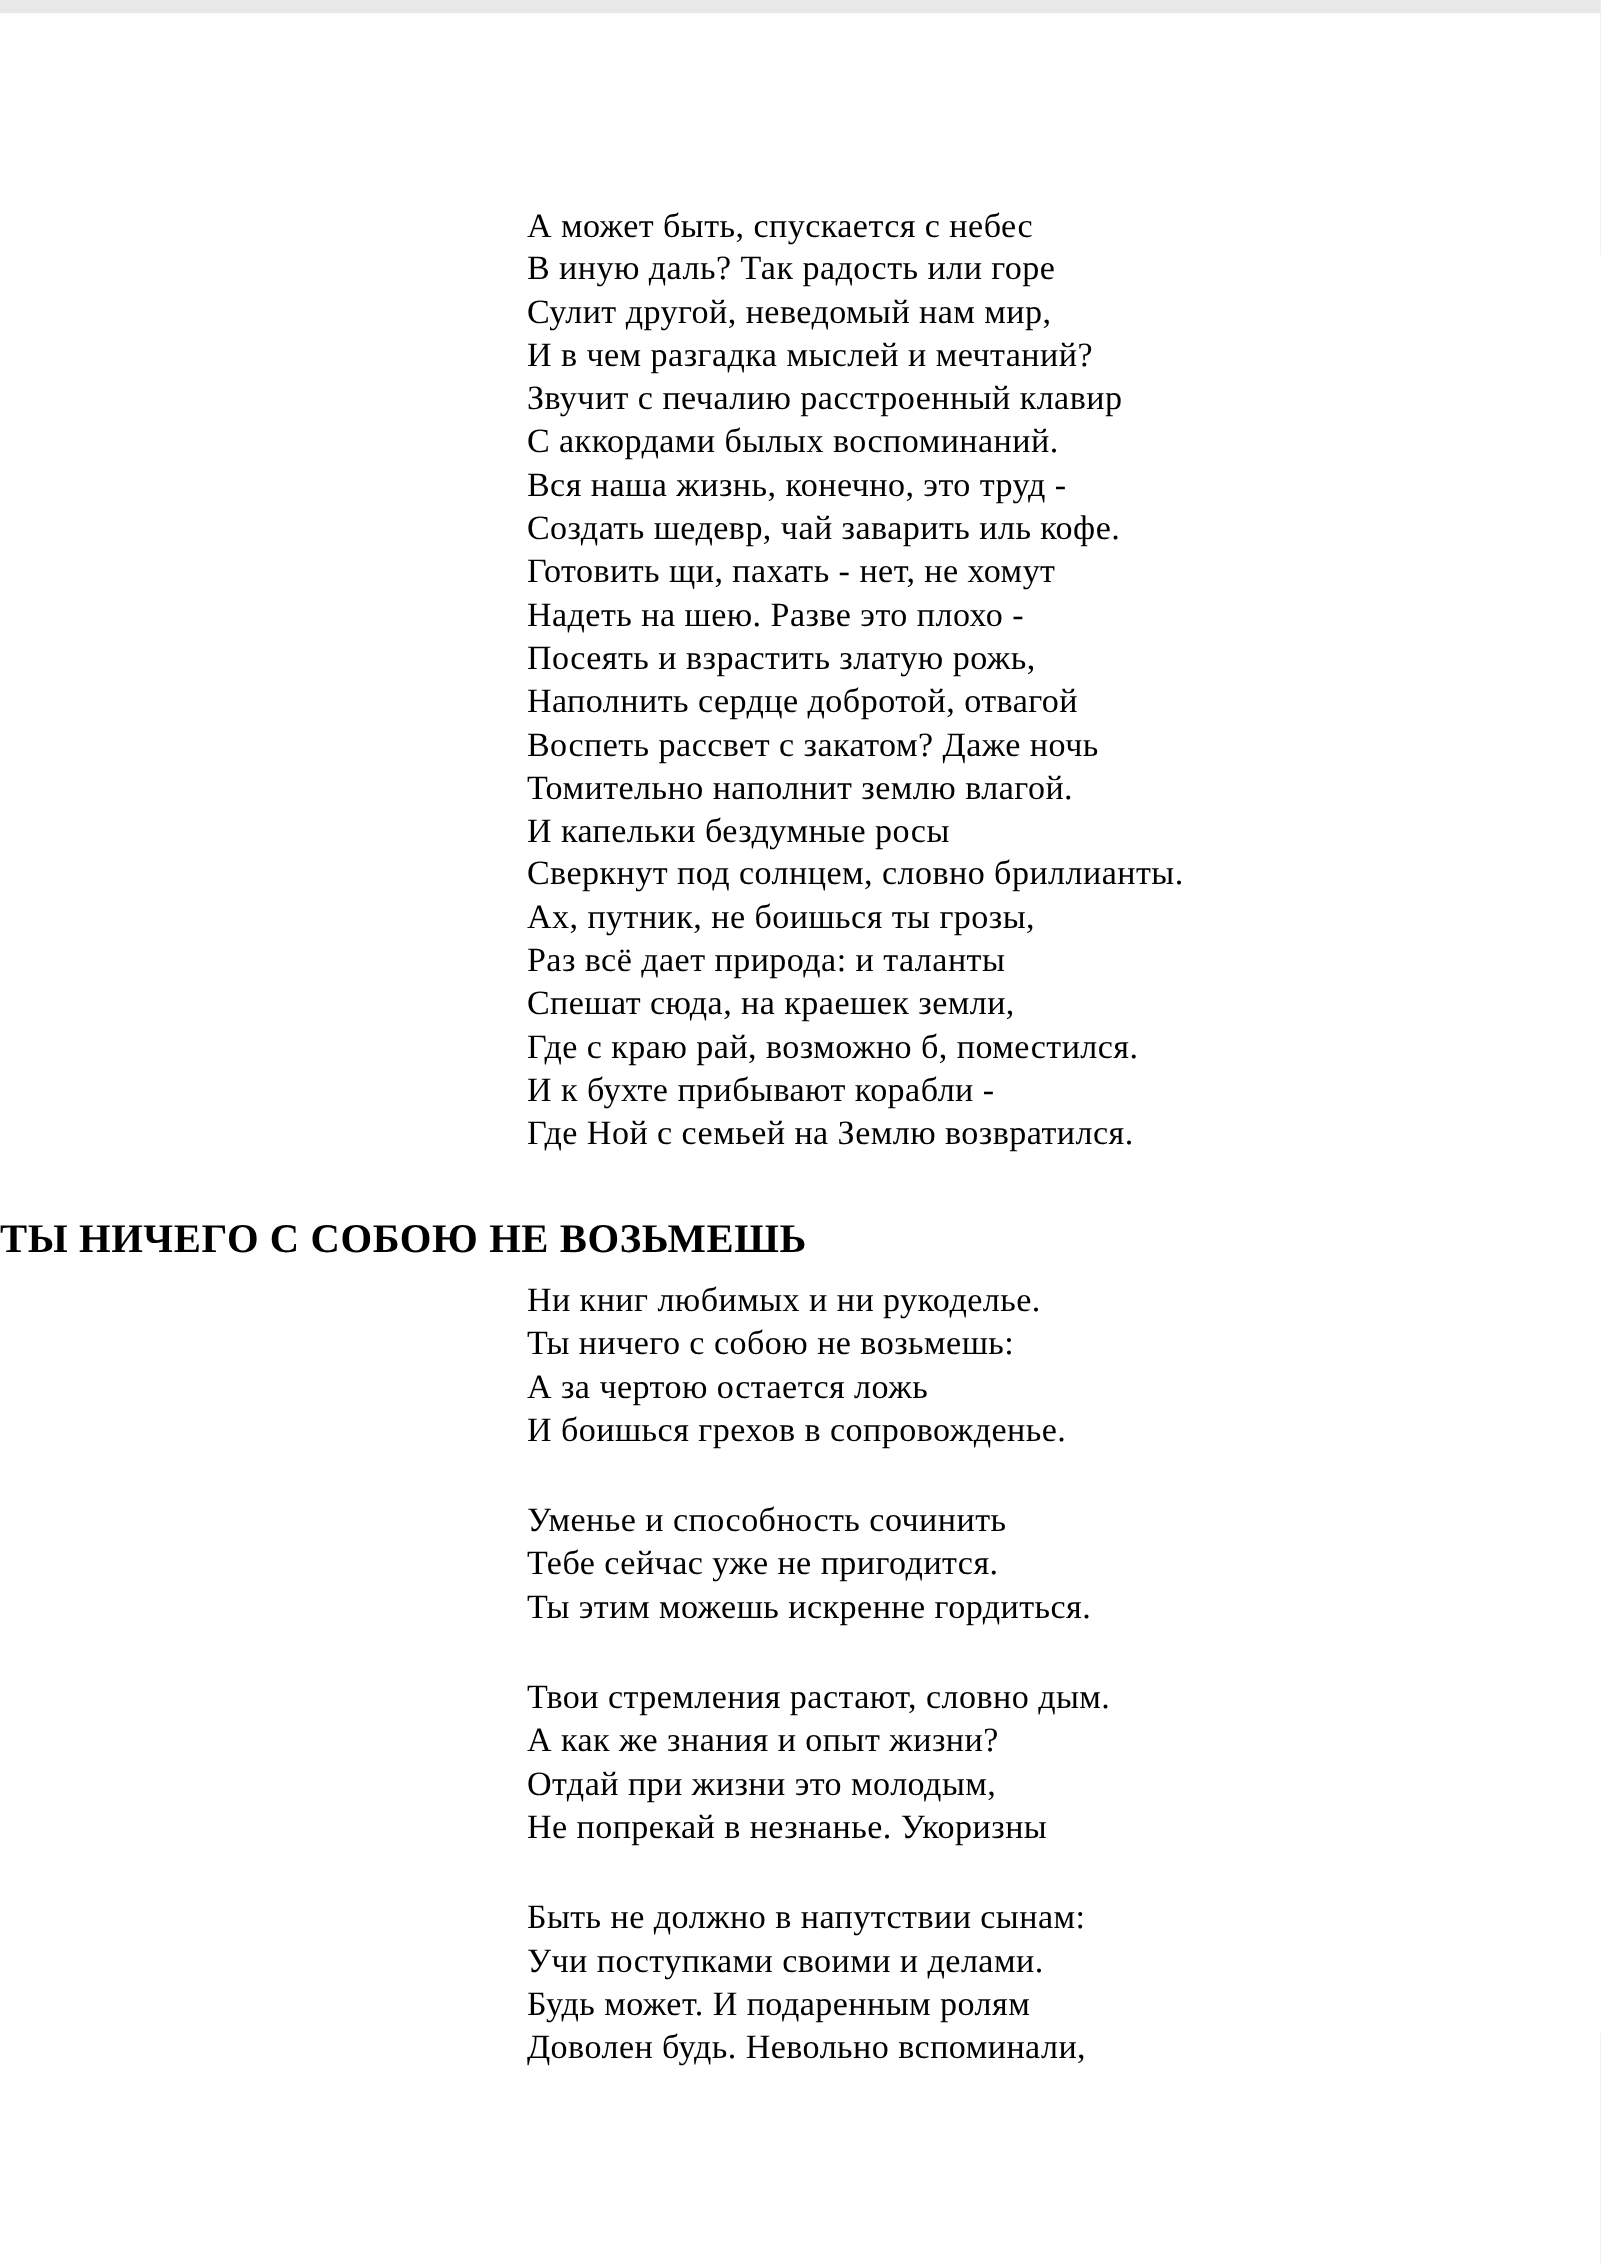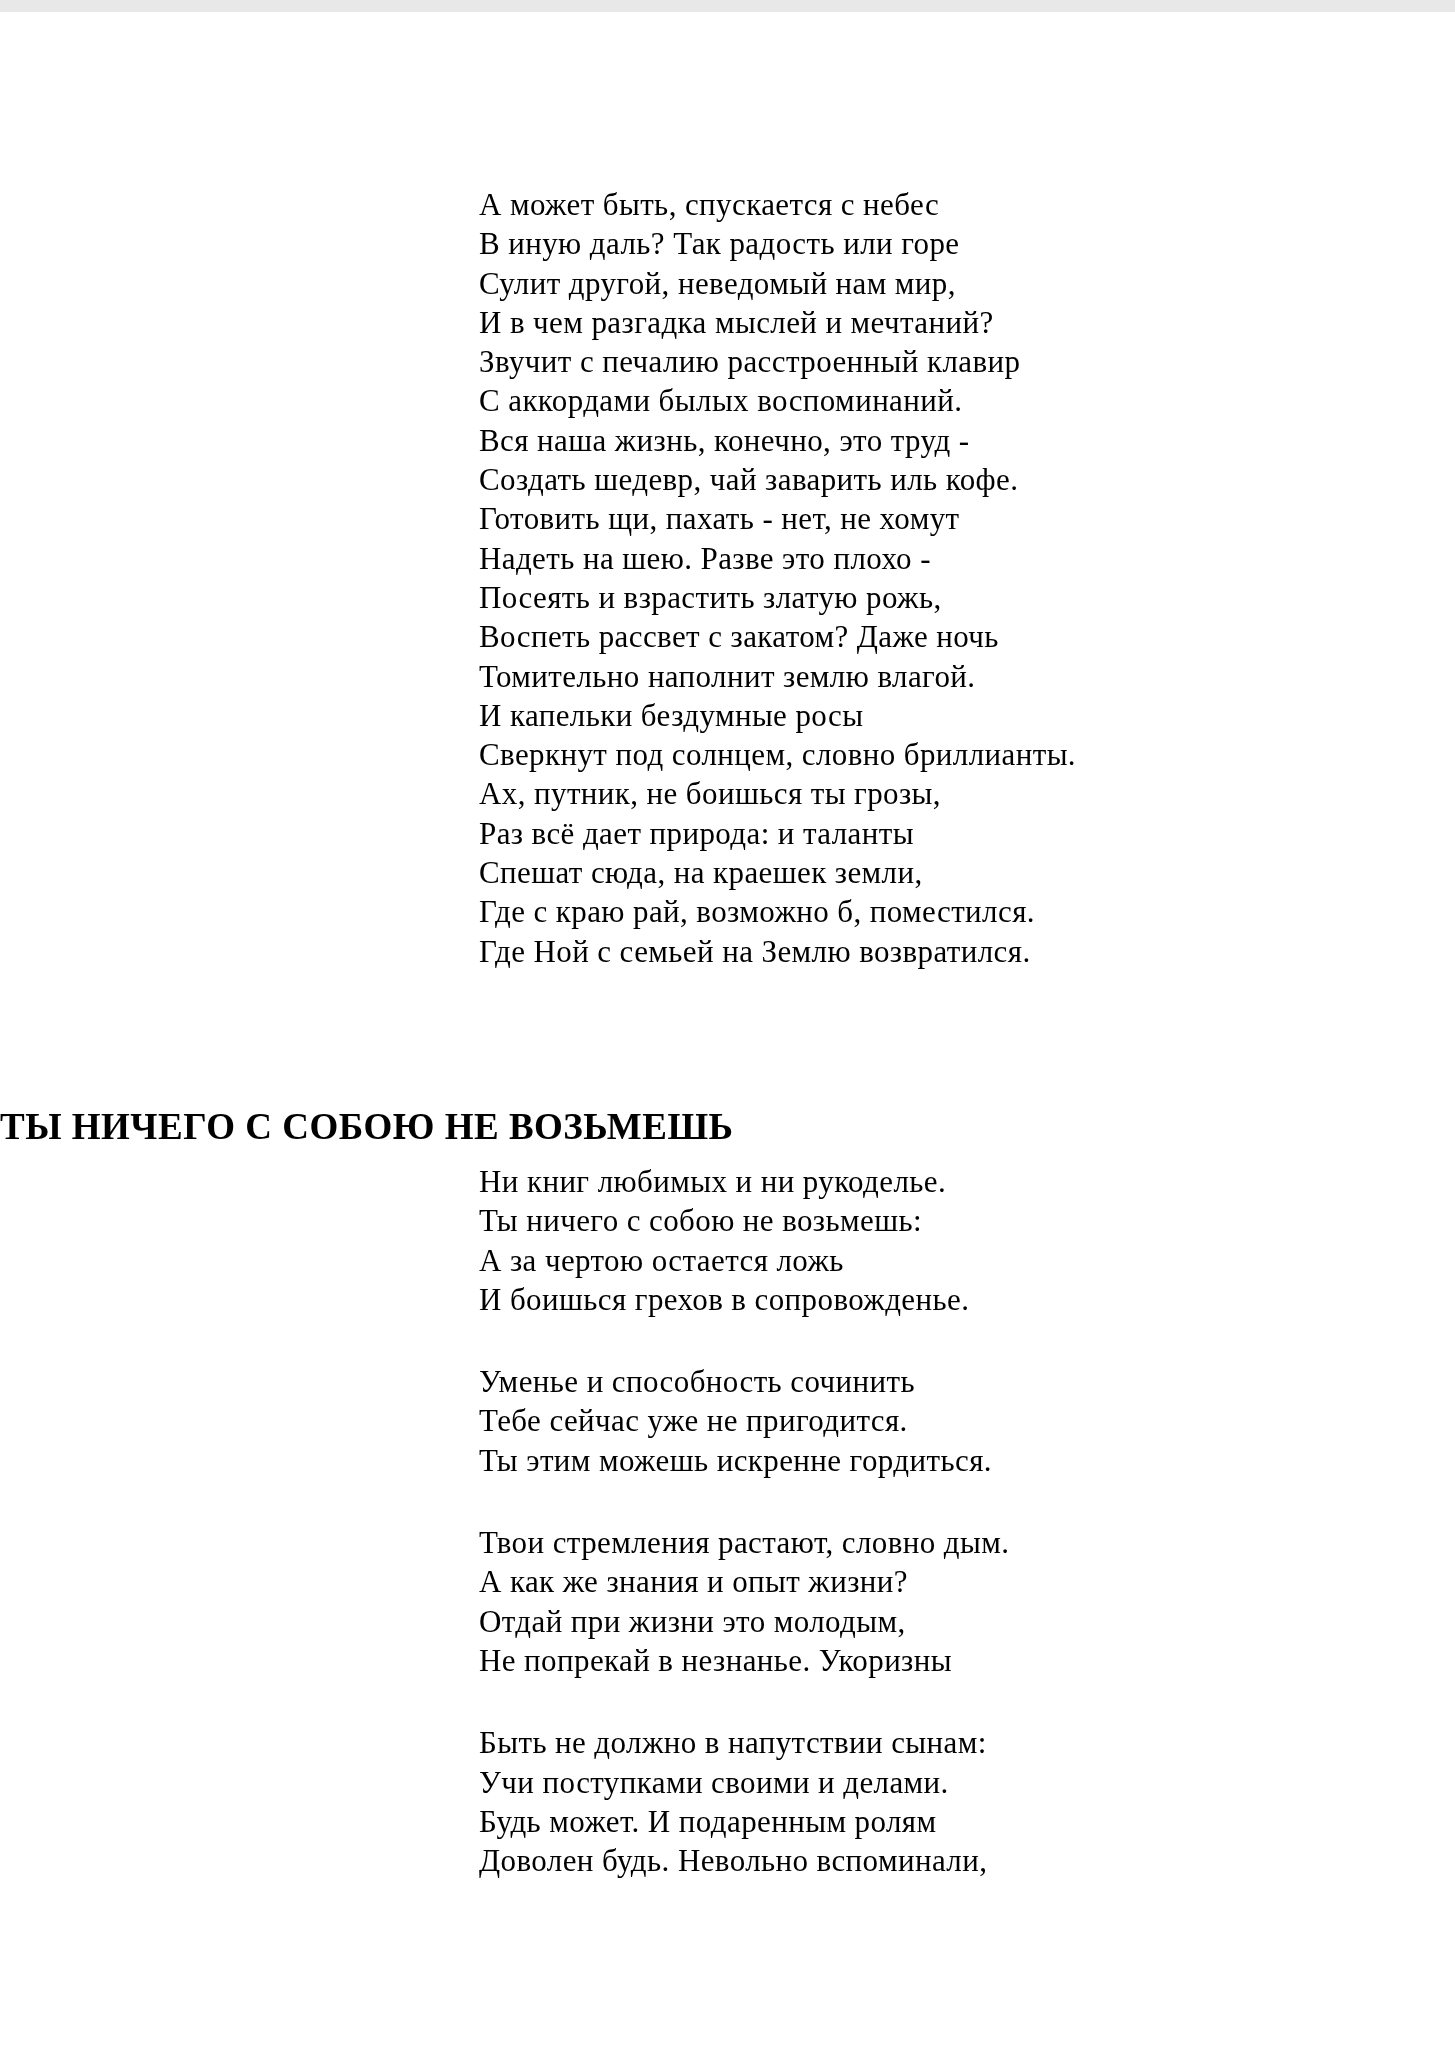--- a/index.html
+++ b/index.html
@@ -52,28 +52,30 @@
     <div>В иную даль? Так радость или горе</div>
     <div>Сулит другой, неведомый нам мир,</div>
     <div>И в чем разгадка мыслей и мечтаний?</div>
     <div>Звучит с печалию расстроенный клавир</div>
     <div>С аккордами былых воспоминаний.</div>
     <div>Вся наша жизнь, конечно, это труд -</div>
     <div>Создать шедевр, чай заварить иль кофе.</div>
     <div>Готовить щи, пахать - нет, не хомут</div>
     <div>Надеть на шею. Разве это плохо -</div>
     <div>Посеять и взрастить златую рожь,</div>
+    <div>Наполнить сердце добротой, отвагой</div>
     <div>Воспеть рассвет с закатом? Даже ночь</div>
     <div>Томительно наполнит землю влагой.</div>
     <div>И капельки бездумные росы</div>
     <div>Сверкнут под солнцем, словно бриллианты.</div>
     <div>Ах, путник, не боишься ты грозы,</div>
     <div>Раз всё дает природа: и таланты</div>
     <div>Спешат сюда, на краешек земли,</div>
     <div>Где с краю рай, возможно б, поместился.</div>
+    <div>И к бухте прибывают корабли -</div>
     <div>Где Ной с семьей на Землю возвратился.</div>
   </div>
 
   <div class="section-heading">ТЫ НИЧЕГО С СОБОЮ НЕ ВОЗЬМЕШЬ</div>
 
   <div class="poem poem-bottom">
     <div class="stanza">
       <div>Ни книг любимых и ни рукоделье.</div>
       <div>Ты ничего с собою не возьмешь:</div>
       <div>А за чертою остается ложь</div>

